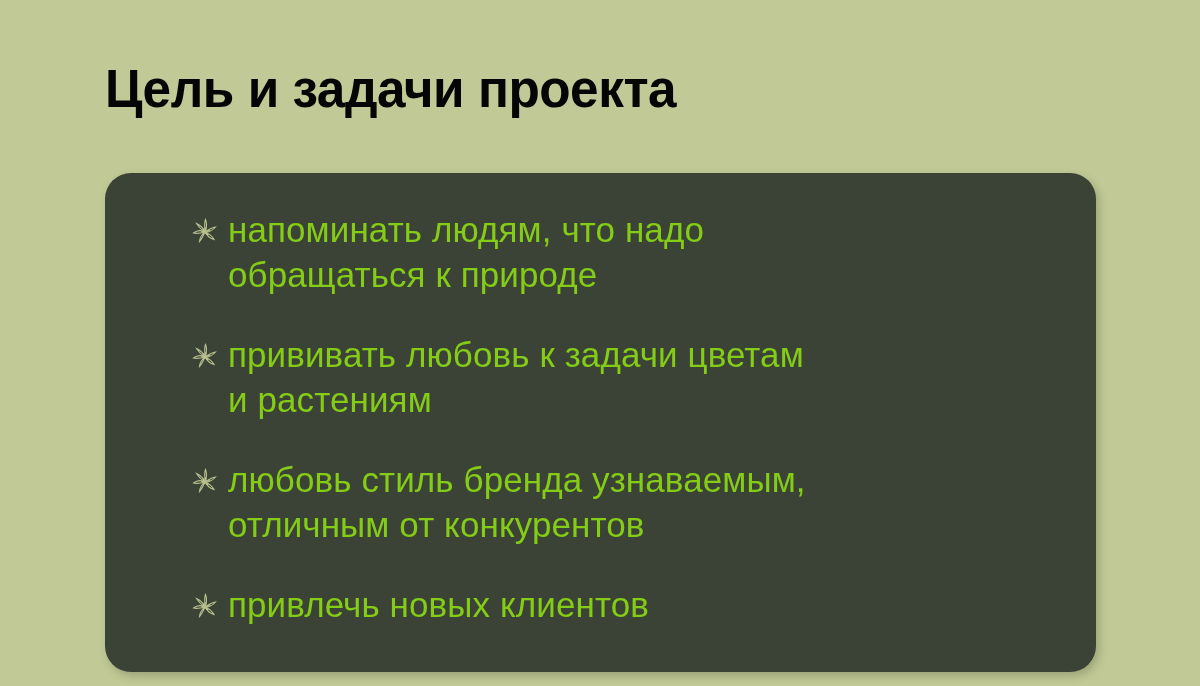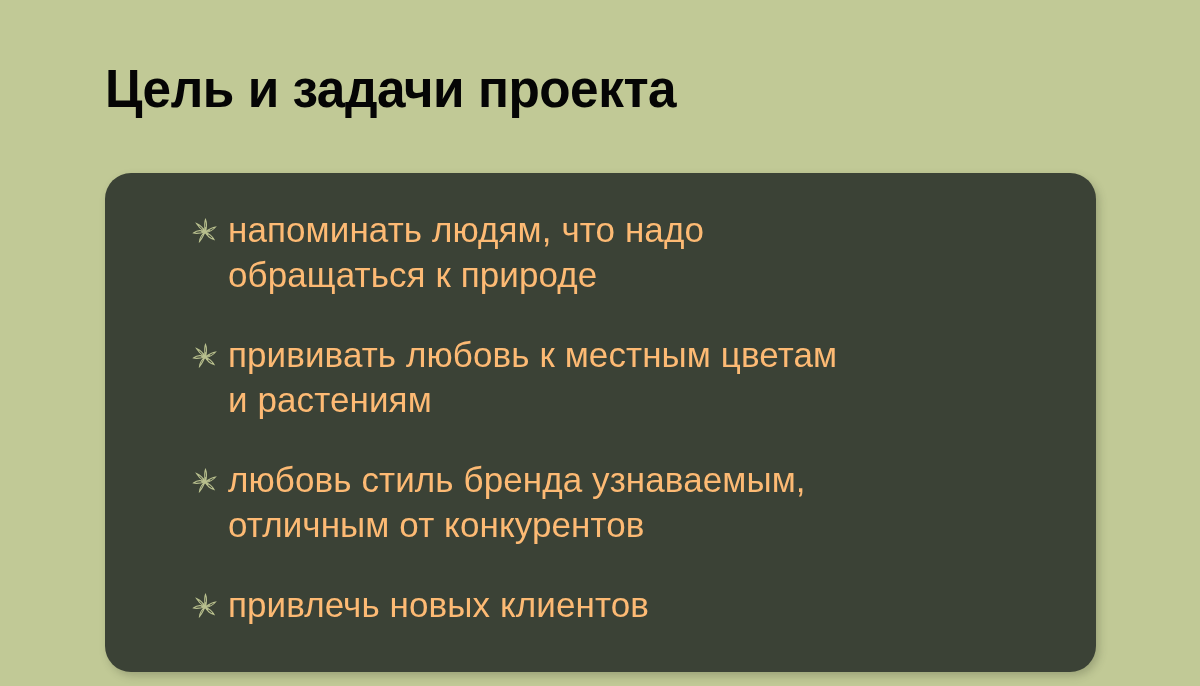--- a/index.html
+++ b/index.html
@@ -82,21 +82,21 @@
     display: block;
     width: 30px;
     height: 30px;
   }
 
   .bullet-text {
     font-family: "Liberation Sans", sans-serif;
     font-weight: 400;
     font-size: 35px;
     line-height: 45px;
-    color: #fdba74;
+    color: #84cc16;
     letter-spacing: 0.1px;
     white-space: pre-line;
   }
 </style>
 </head>
 <body>
 
 <div class="slide">
 
   <h1 class="slide-title">Цель и задачи проекта</h1>
@@ -127,21 +127,21 @@
             <path d="M15 17 C15 13, 14 8, 15.5 4.5 C17 8, 16.5 13, 15.6 17"></path>
             <path d="M15 17 C18 15, 22 12.5, 25.5 12 C23 15, 19 17, 15.8 17.4"></path>
             <path d="M15 17 C18.5 18.5, 22 21, 24 24.5 C20.5 23.5, 17 20.5, 15.5 17.8"></path>
             <path d="M15 17 C13.5 20, 12 24, 9.5 26.5 C10 22.5, 12.5 19, 14.5 17.6"></path>
             <path d="M15 17 C11.5 18, 7 19, 3.5 18 C6.5 15.5, 11 15.2, 14.4 16.6"></path>
             <path d="M15 17 C12 15, 8.5 12, 6.5 8.5 C10 10, 13.5 13.5, 14.7 16.4"></path>
             <path d="M15.2 17 L19.5 15.2 M15.2 17 L18 20 M15.2 17 L12.5 19.5 M15.2 17 L11.5 16.2 M15.2 17 L13 13.8 M15.2 17 L15.4 12.5"></path>
             <circle cx="15.1" cy="17" r="1.5" fill="#b9c08e" stroke="none"></circle>
           </svg>
         </span>
-        <span class="bullet-text">прививать любовь к местным цветам
+        <span class="bullet-text">прививать любовь к задачи цветам
 и растениям</span>
       </li>
 
       <li class="bullet-item">
         <span class="bullet-icon">
           <svg viewBox="0 0 30 30" fill="none" stroke="#b9c08e" stroke-width="1.1" stroke-linecap="round">
             <path d="M15 17 C15 13, 14 8, 15.5 4.5 C17 8, 16.5 13, 15.6 17"></path>
             <path d="M15 17 C18 15, 22 12.5, 25.5 12 C23 15, 19 17, 15.8 17.4"></path>
             <path d="M15 17 C18.5 18.5, 22 21, 24 24.5 C20.5 23.5, 17 20.5, 15.5 17.8"></path>
             <path d="M15 17 C13.5 20, 12 24, 9.5 26.5 C10 22.5, 12.5 19, 14.5 17.6"></path>

